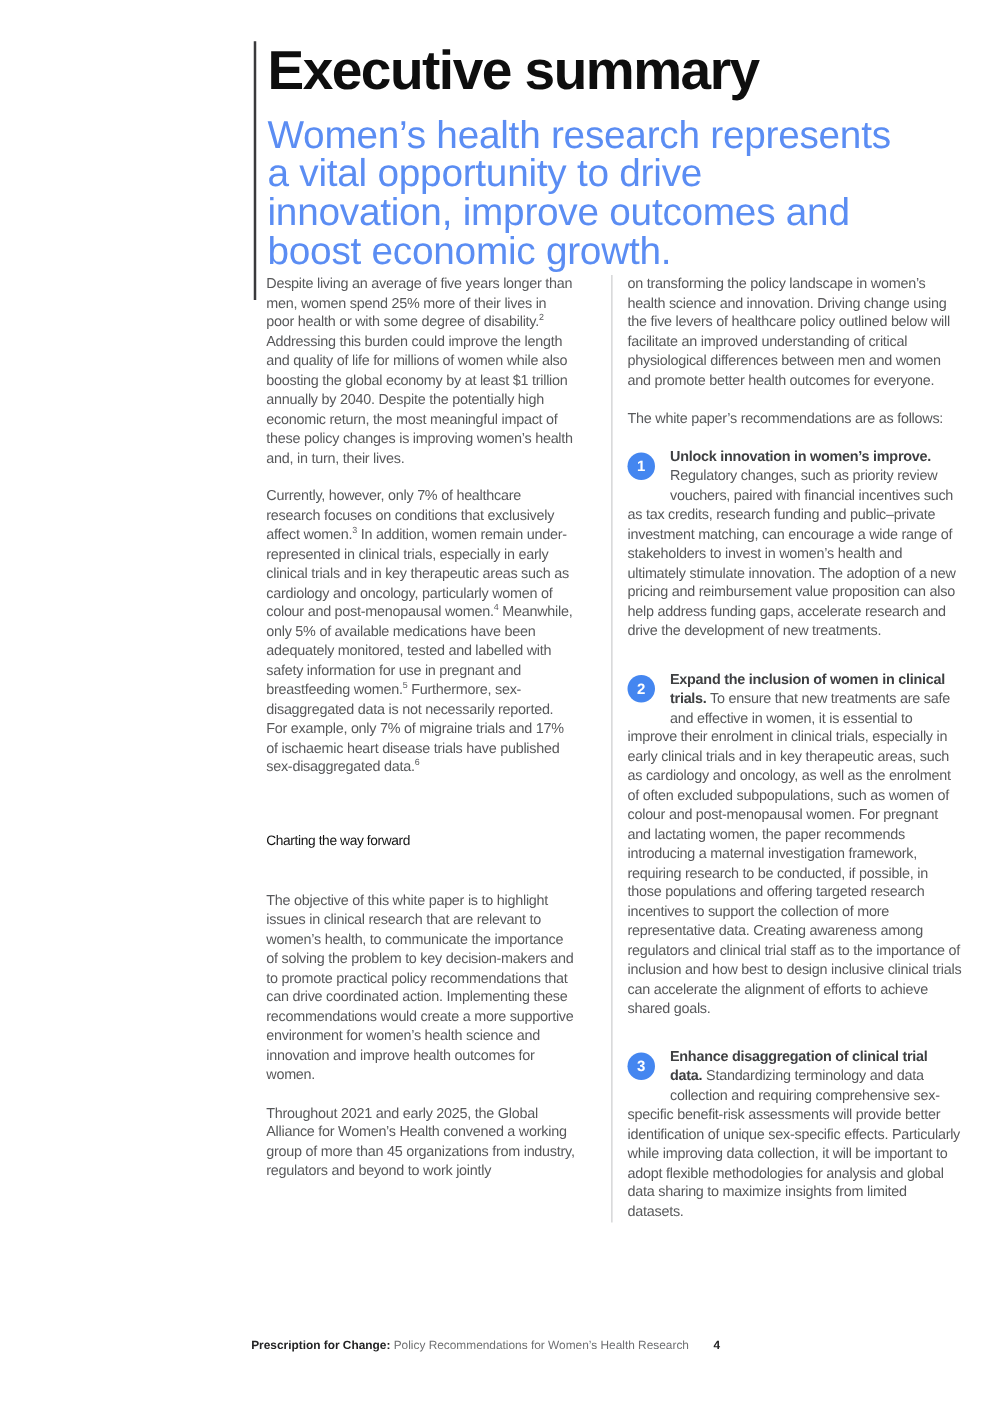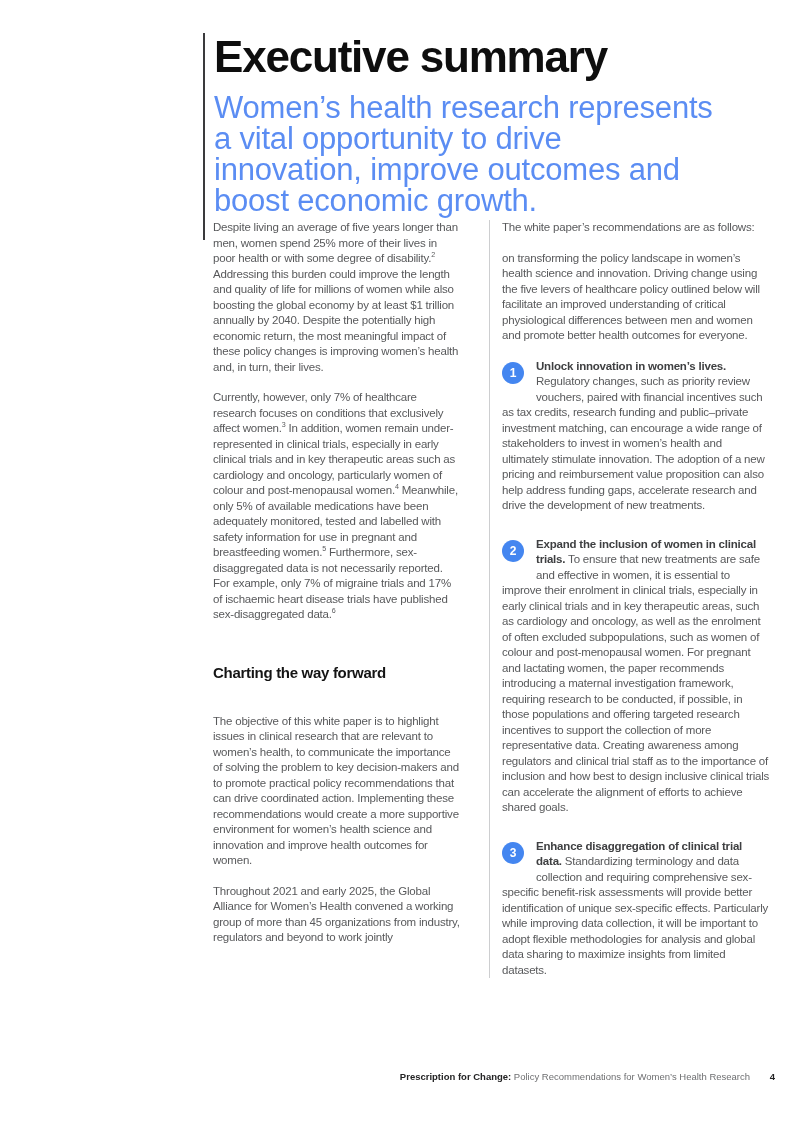--- a/index.html
+++ b/index.html
@@ -34,39 +34,39 @@
 
   p.body-p{
     margin:0 0 15px 0;
     font-size:11.5px;line-height:15.5px;color:#58595b;letter-spacing:-0.2px;
   }
   p.body-p:last-child{margin-bottom:0;}
   sup{font-size:0.62em;vertical-align:super;line-height:0;}
   .b{font-weight:bold;color:#3f4042;}
 
   .section-heading{
-    margin:40px 0 31px 0;font-size:15px;line-height:20px;
-    font-weight:bold;color:#141414;letter-spacing:-0.3px;
+    margin:40px 0 31px 0;font-size:11px;line-height:20px;
+    font-weight:normal;color:#141414;letter-spacing:-0.3px;
   }
 
   
   .item{margin:0 0 23px 0;}
   .item:last-child{margin-bottom:0;}
   .num-circle{
     float:left;width:22px;height:22px;border-radius:50%;
     background:#4486f0;color:#ffffff;
     font-size:12px;font-weight:bold;line-height:22px;text-align:center;
     margin:3px 12px 8px 0;
   }
   .item-text{margin:0;font-size:11.5px;line-height:15.5px;color:#58595b;letter-spacing:-0.2px;}
 
   
   .footer{
-    position:absolute;left:0;right:41px;top:1071px;
-    text-align:right;font-size:9.5px;line-height:12px;color:#6e6f71;letter-spacing:0;
+    position:absolute;left:0;right:62px;top:1071px;
+    text-align:center;font-size:9.5px;line-height:12px;color:#6e6f71;letter-spacing:0;
   }
   .f-bold{font-weight:bold;color:#232324;}
   .f-page{font-weight:bold;color:#232324;margin-left:17px;}
 </style>
 </head>
 <body>
 
 <div class="page">
 
   <header class="header">
@@ -78,27 +78,27 @@
 
     <section class="col col-left">
       <p class="body-p"><span>Despite living an average of five years longer than men, women spend 25% more of their lives in poor health or with some degree of disability.</span><sup>2</sup><span> Addressing this burden could improve the length and quality of life for millions of women while also boosting the global economy by at least $1 trillion annually by 2040. Despite the potentially high economic return, the most meaningful impact of these policy changes is improving women’s health and, in turn, their lives.</span></p>
       <p class="body-p"><span>Currently, however, only 7% of healthcare research focuses on conditions that exclusively affect women.</span><sup>3</sup><span> In addition, women remain under-represented in clinical trials, especially in early clinical trials and in key therapeutic areas such as cardiology and oncology, particularly women of colour and post-menopausal women.</span><sup>4</sup><span> Meanwhile, only 5% of available medications have been adequately monitored, tested and labelled with safety information for use in pregnant and breastfeeding women.</span><sup>5</sup><span> Furthermore, sex-disaggregated data is not necessarily reported. For example, only 7% of migraine trials and 17% of ischaemic heart disease trials have published sex-disaggregated data.</span><sup>6</sup></p>
       <h2 class="section-heading">Charting the way forward</h2>
       <p class="body-p">The objective of this white paper is to highlight issues in clinical research that are relevant to women’s health, to communicate the importance of solving the problem to key decision-makers and to promote practical policy recommendations that can drive coordinated action. Implementing these recommendations would create a more supportive environment for women’s health science and innovation and improve health outcomes for women.</p>
       <p class="body-p">Throughout 2021 and early 2025, the Global Alliance for Women’s Health convened a working group of more than 45 organizations from industry, regulators and beyond to work jointly</p>
     </section>
 
     <section class="col col-right">
+      <p class="body-p">on transforming the policy landscape in women’s health science and innovation. Driving change using the five levers of healthcare policy outlined below will facilitate an improved understanding of critical physiological differences between men and women and promote better health outcomes for everyone.</p>
       <p class="body-p">The white paper’s recommendations are as follows:</p>
-      <p class="body-p">on transforming the policy landscape in women’s health science and innovation. Driving change using the five levers of healthcare policy outlined below will facilitate an improved understanding of critical physiological differences between men and women and promote better health outcomes for everyone.</p>
 
       <div class="item">
         <div class="num-circle">1</div>
         <p class="item-text">
-          <span class="b">Unlock innovation in women’s lives.</span>
+          <span class="b">Unlock innovation in women’s improve.</span>
           <span>Regulatory changes, such as priority review vouchers, paired with financial incentives such as tax credits, research funding and public–private investment matching, can encourage a wide range of stakeholders to invest in women’s health and ultimately stimulate innovation. The adoption of a new pricing and reimbursement value proposition can also help address funding gaps, accelerate research and drive the development of new treatments.</span>
         </p>
       </div>
 
       <div class="item">
         <div class="num-circle">2</div>
         <p class="item-text">
           <span class="b">Expand the inclusion of women in clinical trials.</span>
           <span>To ensure that new treatments are safe and effective in women, it is essential to improve their enrolment in clinical trials, especially in early clinical trials and in key therapeutic areas, such as cardiology and oncology, as well as the enrolment of often excluded subpopulations, such as women of colour and post-menopausal women. For pregnant and lactating women, the paper recommends introducing a maternal investigation framework, requiring research to be conducted, if possible, in those populations and offering targeted research incentives to support the collection of more representative data. Creating awareness among regulators and clinical trial staff as to the importance of inclusion and how best to design inclusive clinical trials can accelerate the alignment of efforts to achieve shared goals.</span>
         </p>

